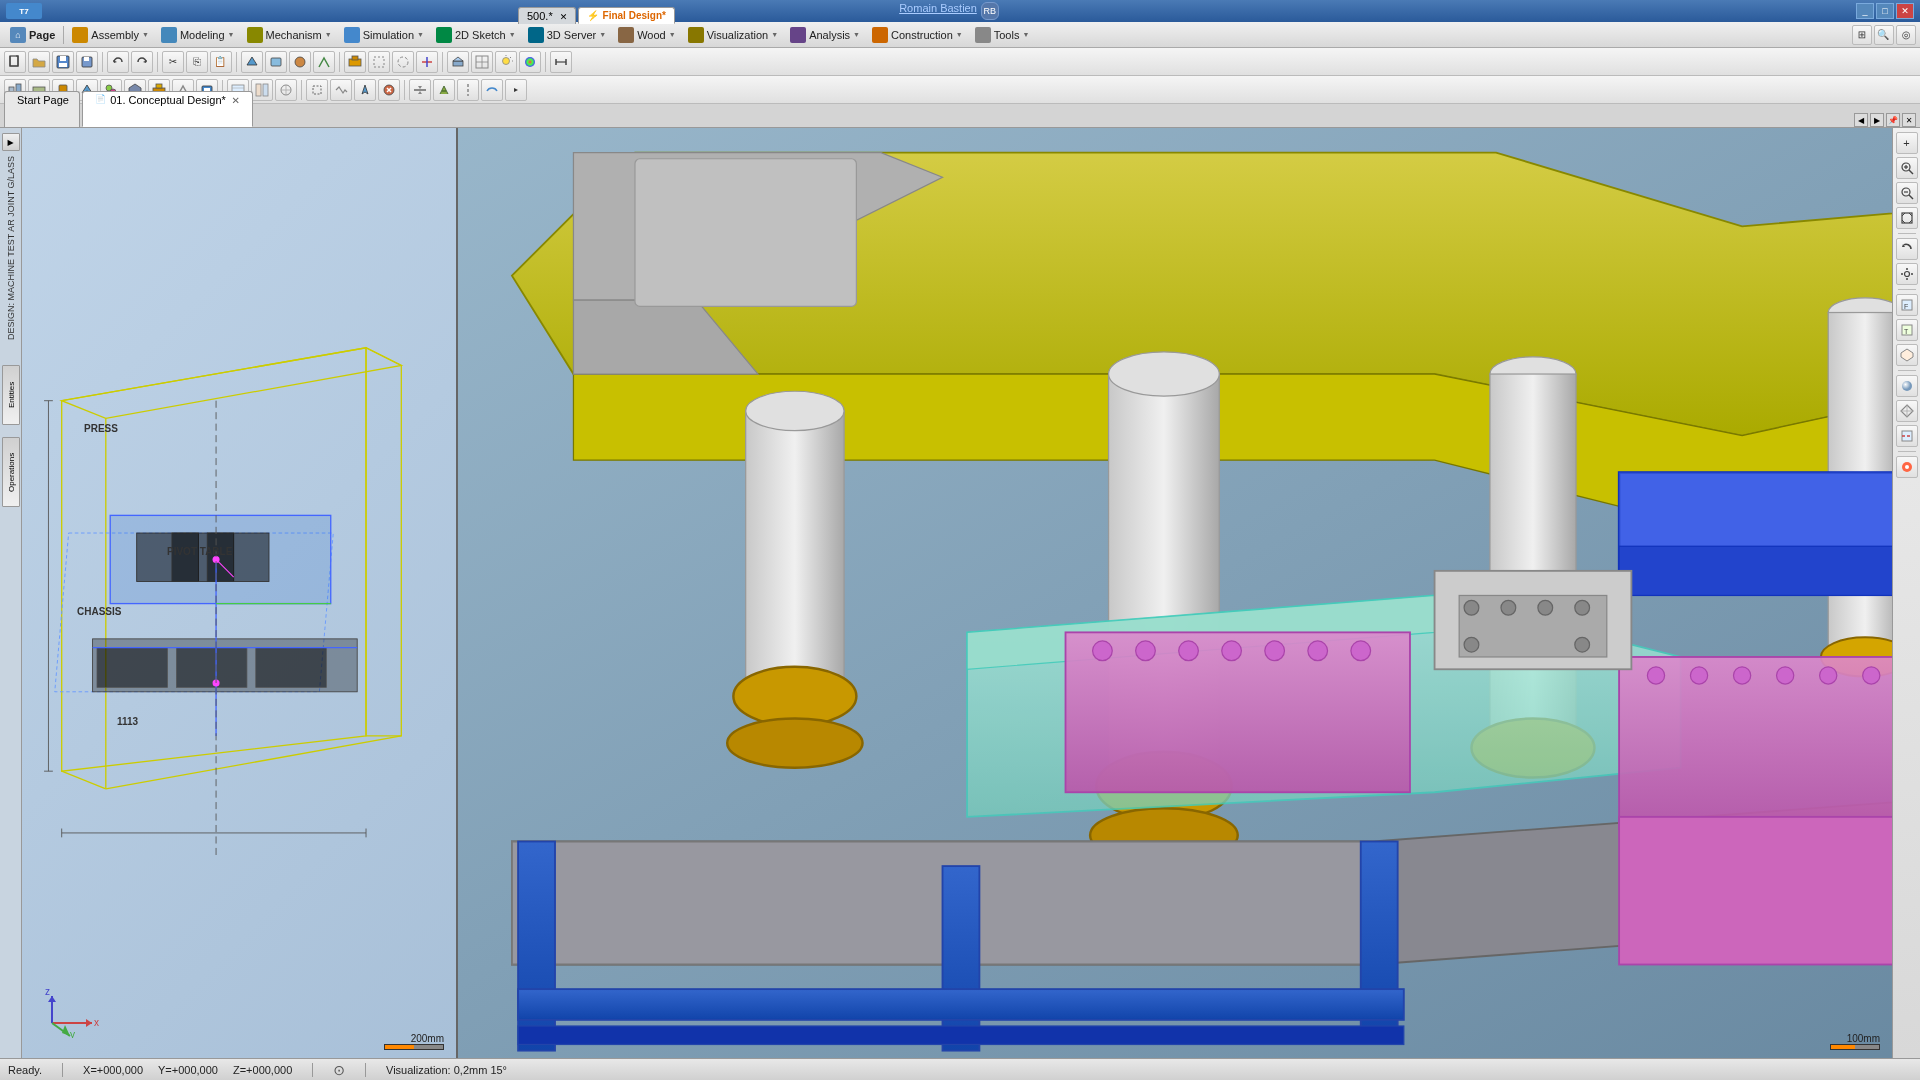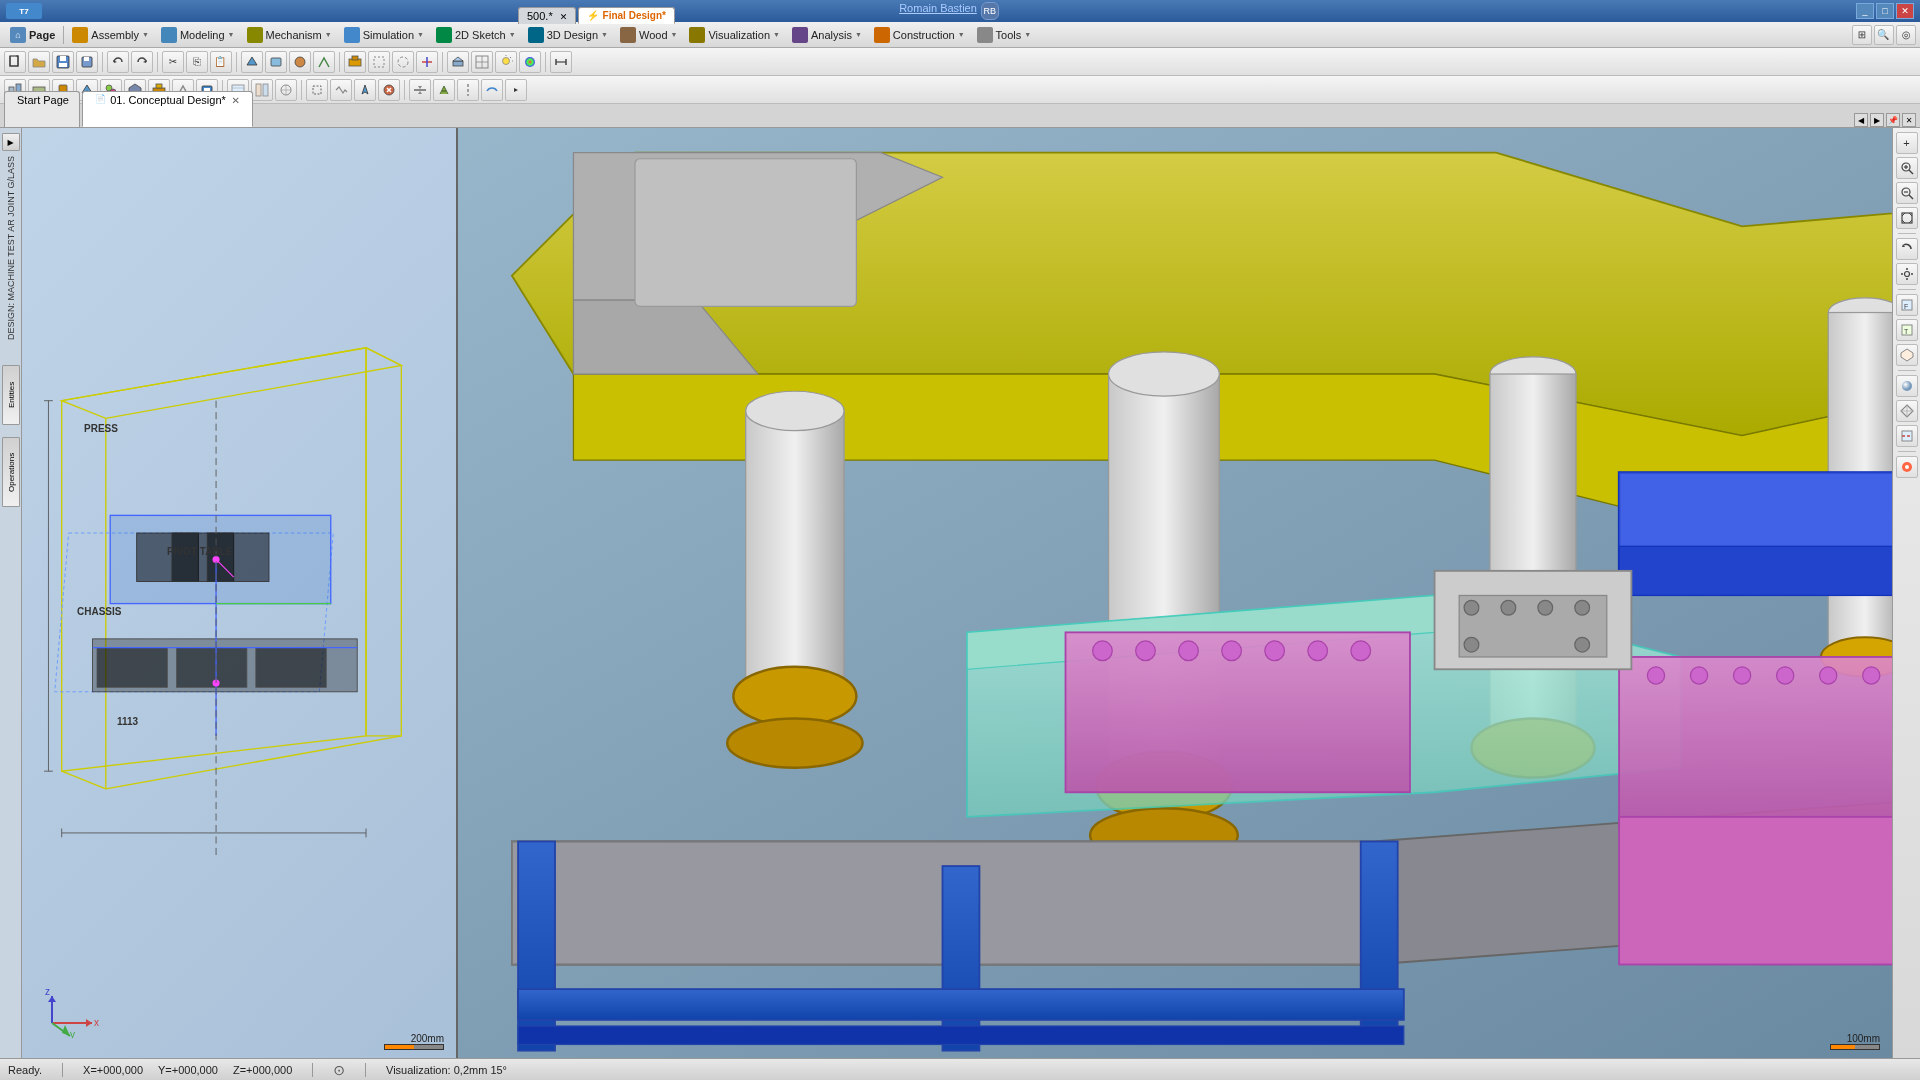--- a/index.html
+++ b/index.html
@@ -224,21 +224,21 @@
     <span>Simulation</span>
     <span class="dropdown-arrow">▼</span>
   </div>
   <div class="menu-item">
     <span style="width:16px;height:16px;background:#008844;display:inline-block;border-radius:2px;"></span>
     <span>2D Sketch</span>
     <span class="dropdown-arrow">▼</span>
   </div>
   <div class="menu-item">
     <span style="width:16px;height:16px;background:#006688;display:inline-block;border-radius:2px;"></span>
-    <span>3D Design</span>
+    <span>3D Server</span>
     <span class="dropdown-arrow">▼</span>
   </div>
   <div class="menu-item">
     <span style="width:16px;height:16px;background:#886644;display:inline-block;border-radius:2px;"></span>
     <span>Wood</span>
     <span class="dropdown-arrow">▼</span>
   </div>
   <div class="menu-item">
     <span style="width:16px;height:16px;background:#887700;display:inline-block;border-radius:2px;"></span>
     <span>Visualization</span>

